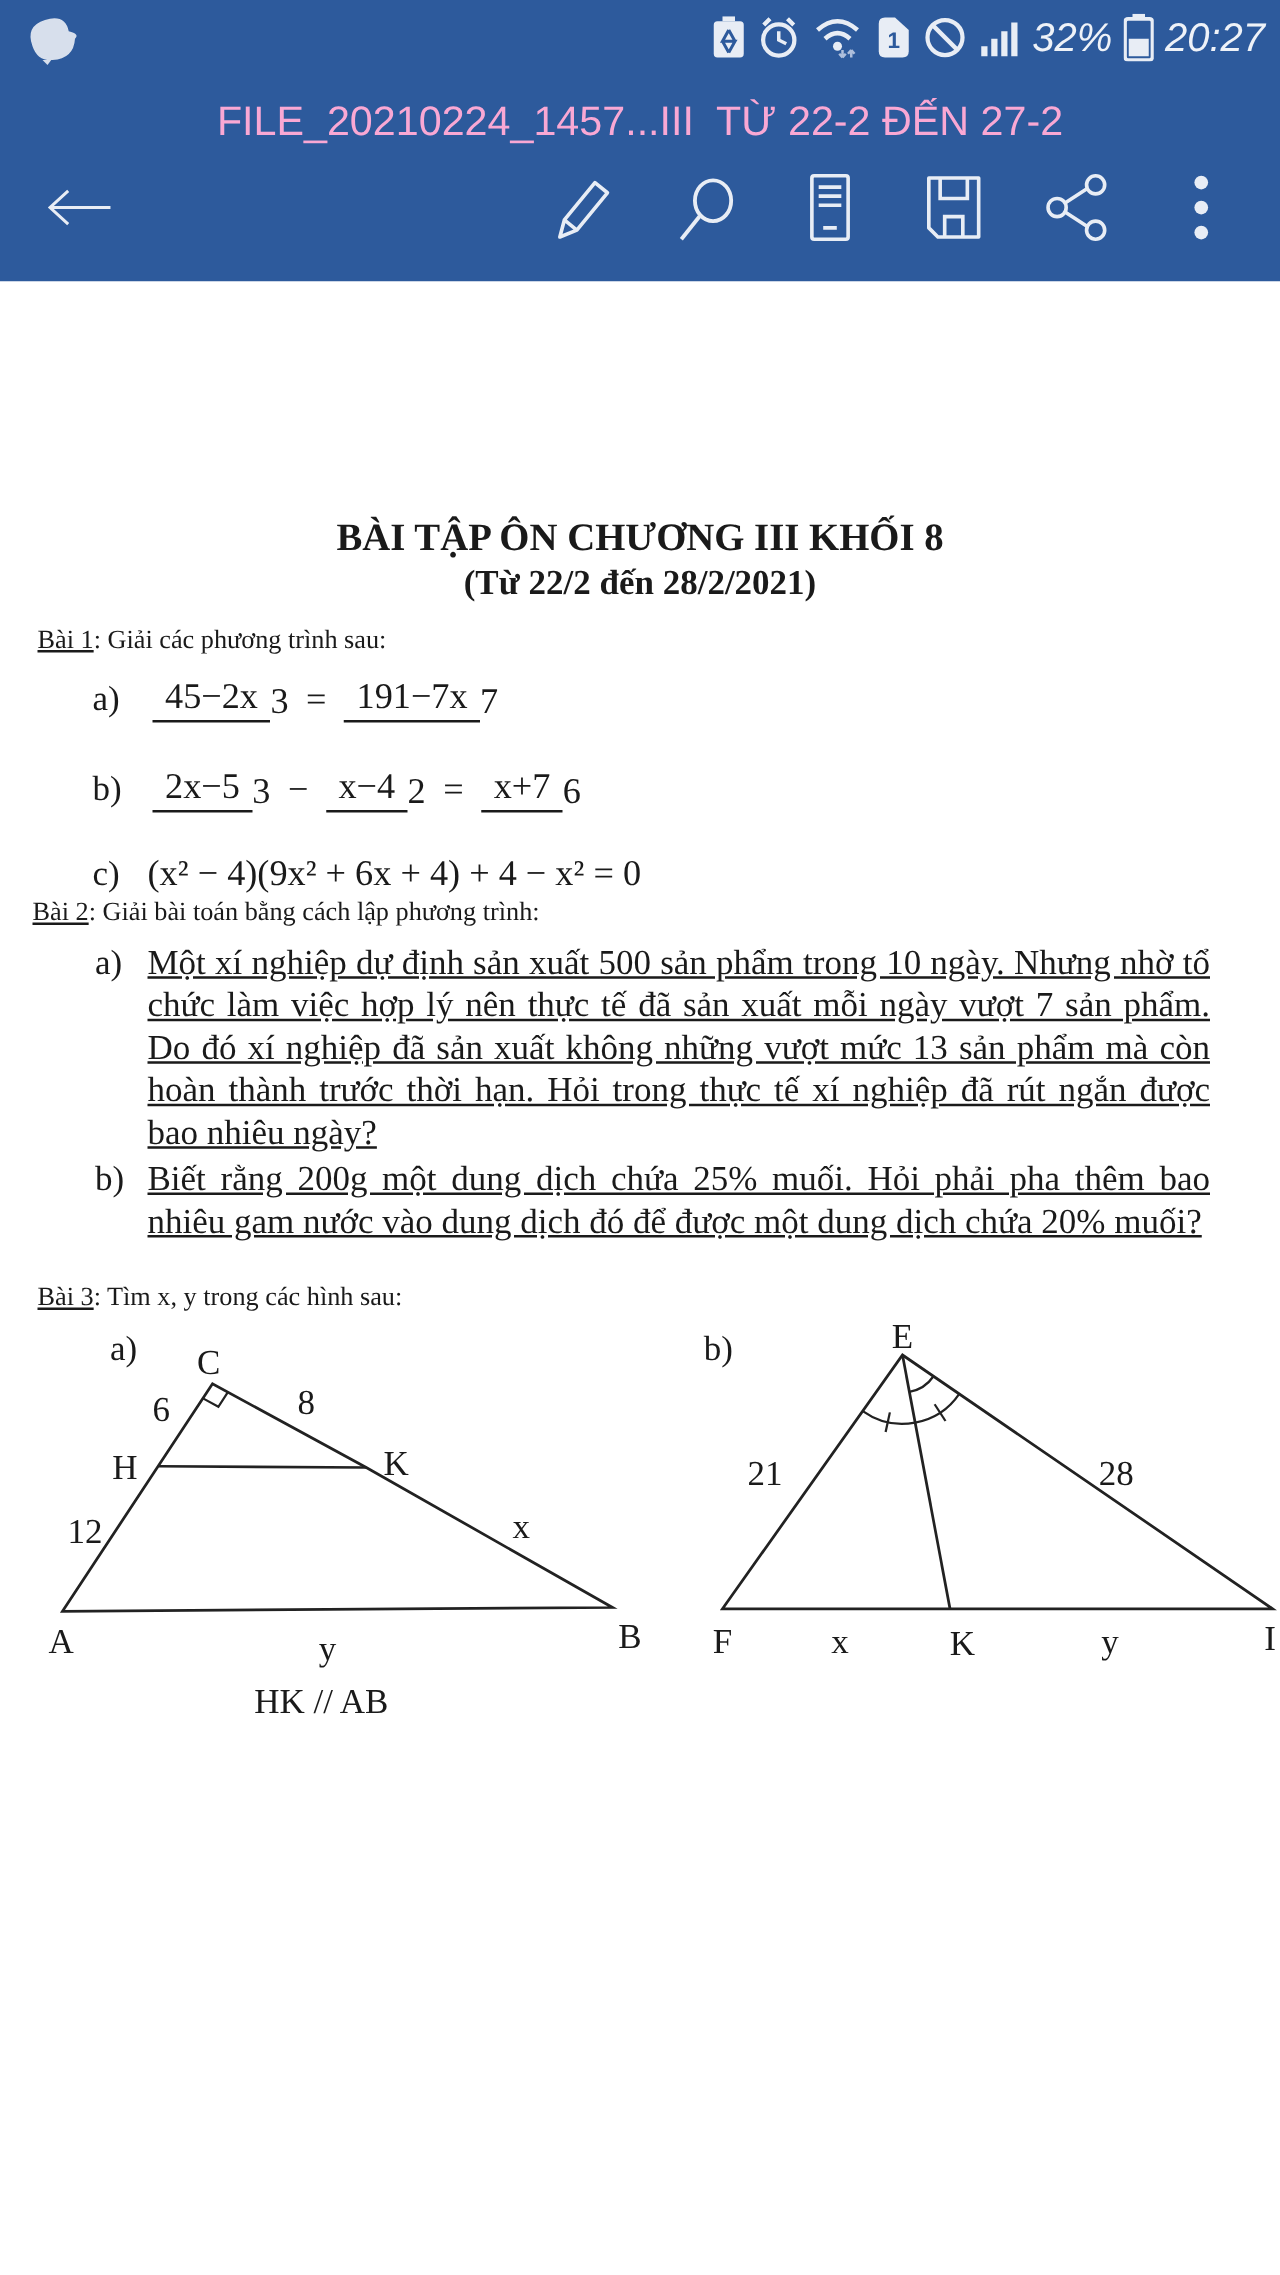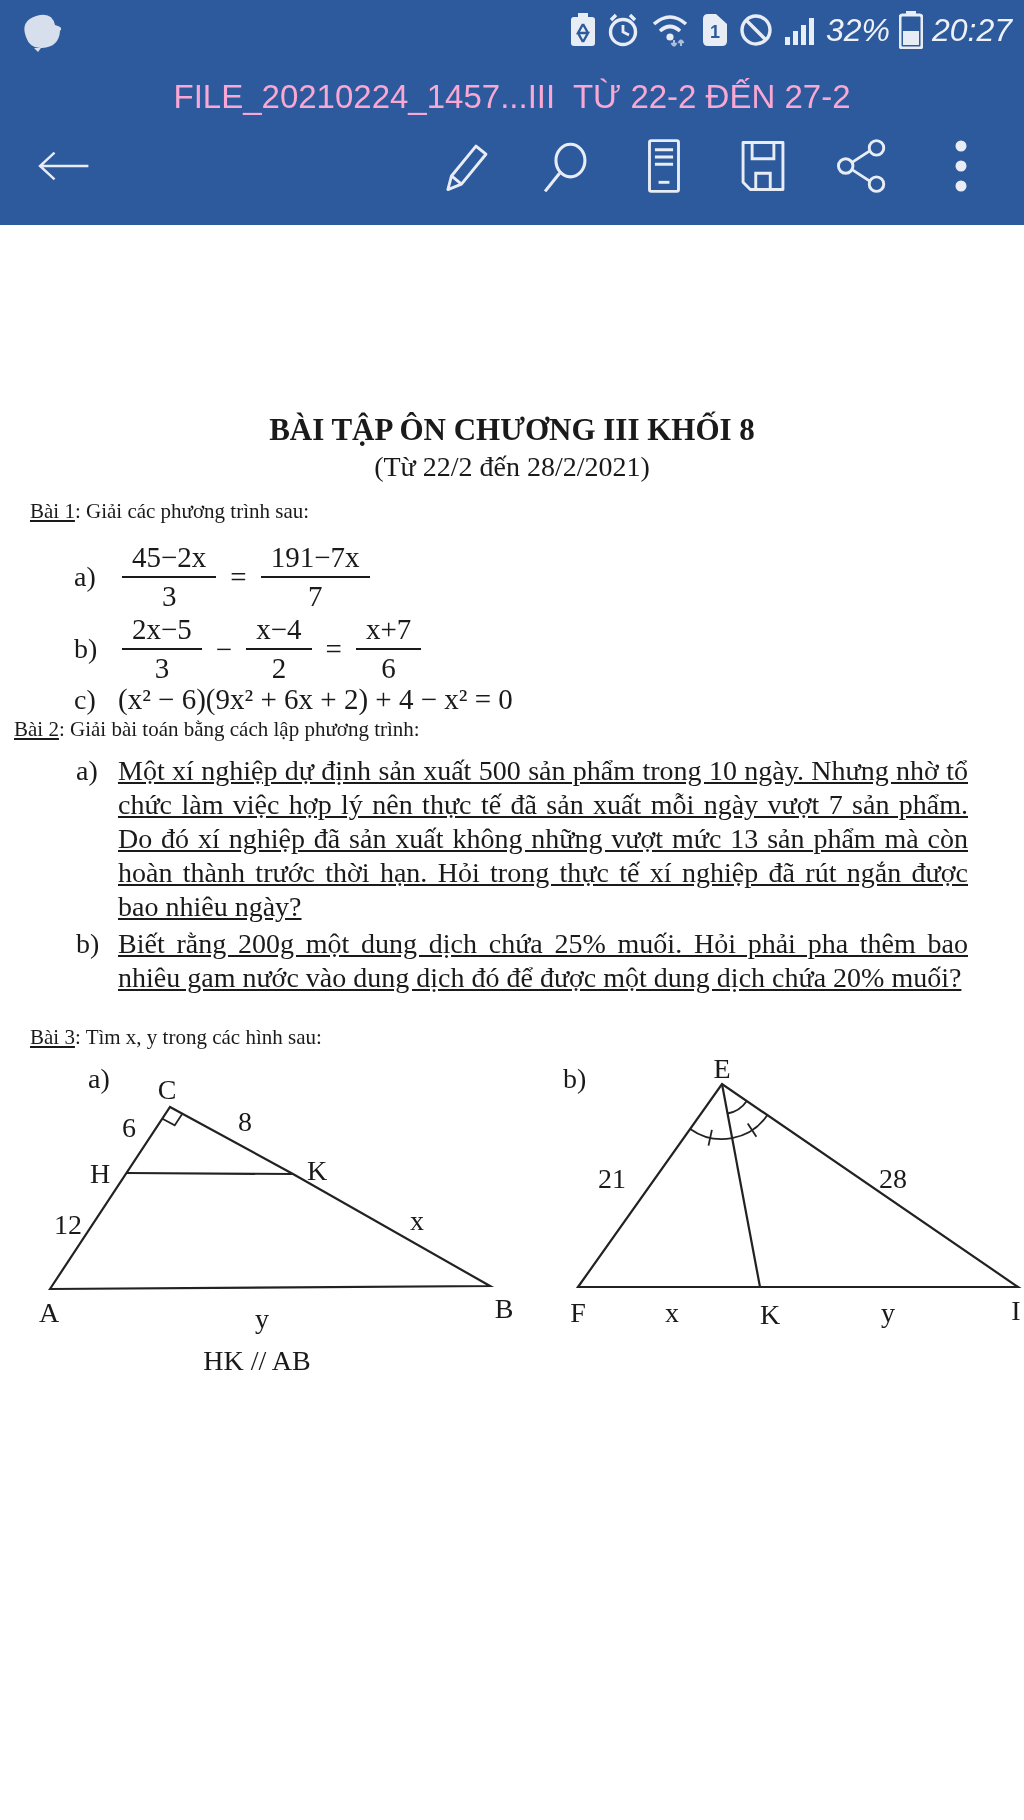--- a/index.html
+++ b/index.html
@@ -15,29 +15,29 @@
   .sicon{display:block;}
   .title-row{height:56px;display:flex;justify-content:center;align-items:flex-end;}
   .file-title{font-size:33px;color:#f9a8d4;white-space:pre;}
   .toolbar-row{height:105px;display:flex;align-items:center;padding:0 34px 6px 34px;box-sizing:border-box;}
   .tool-group{margin-left:auto;display:flex;align-items:center;gap:41px;}
   .tool-btn{width:58px;height:64px;display:flex;align-items:center;justify-content:center;cursor:pointer;}
   
   .doc{position:absolute;left:0;top:225px;width:1024px;height:1595px;background:#fff;margin-top:14px;}
   .abs{position:absolute;}
   .doc-heading{top:173px;left:0;width:1024px;text-align:center;font-weight:bold;font-size:31px;}
-  .doc-subheading{top:212px;left:0;width:1024px;text-align:center;font-weight:normal;font-size:28px;}
+  .doc-subheading{top:212px;left:0;width:1024px;text-align:center;font-weight:bold;font-size:28px;}
   .section-line{font-size:21px;white-space:nowrap;}
   .sec-label{text-decoration:underline;}
   .l-bai1{top:260px;left:30px;}
-  .l-bai2{top:478px;left:14px;}
+  .l-bai2{top:478px;left:26px;}
   .l-bai3{top:786px;left:30px;}
   .eq-row{display:flex;align-items:center;font-size:29px;}
   .eq-label{width:44px;font-size:28px;}
-  .frac{display:inline-flex;flex-direction:column;align-items:center;margin:0 4px;line-height:1.08;}
+  .frac{display:inline-flex;align-items:center;margin:0 4px;line-height:1.08;}
   .frac .num{padding:0 10px 3px 10px;border-bottom:2.5px solid #1a1a1a;}
   .frac .den{padding-top:3px;}
   .op{margin:0 10px;}
   .eq-a{top:303px;left:74px;}
   .eq-b{top:375px;left:74px;}
   .eq-c{top:444px;left:74px;}
   .expr{font-size:29px;}
   .para{display:flex;left:76px;width:892px;font-size:28px;line-height:34px;}
   .para-label{width:42px;flex:0 0 42px;}
   .para-text{flex:1;text-align:justify;margin:0;text-decoration:underline;}
@@ -194,21 +194,21 @@
       </span>
       <span class="op">=</span>
       <span class="frac">
         <span class="num">x+7</span>
         <span class="den">6</span>
       </span>
     </div>
 
     <div class="abs eq-row eq-c">
       <span class="eq-label">c)</span>
-      <span class="expr">(x² − 6)(9x² + 6x + 2) + 4 − x² = 0</span>
+      <span class="expr">(x² − 4)(9x² + 6x + 4) + 4 − x² = 0</span>
     </div>
 
     <div class="abs section-line l-bai2">
       <span class="sec-label">Bài 2</span><span>: Giải bài toán bằng cách lập phương trình:</span>
     </div>
 
     <div class="abs para p-2a">
       <div class="para-label">a)</div>
       <p class="para-text">Một xí nghiệp dự định sản xuất 500 sản phẩm trong 10 ngày. Nhưng nhờ tổ chức làm việc hợp lý nên thực tế đã sản xuất mỗi ngày vượt 7 sản phẩm. Do đó xí nghiệp đã sản xuất không những vượt mức 13 sản phẩm mà còn hoàn thành trước thời hạn. Hỏi trong thực tế xí nghiệp đã rút ngắn được bao nhiêu ngày?</p>
     </div>

